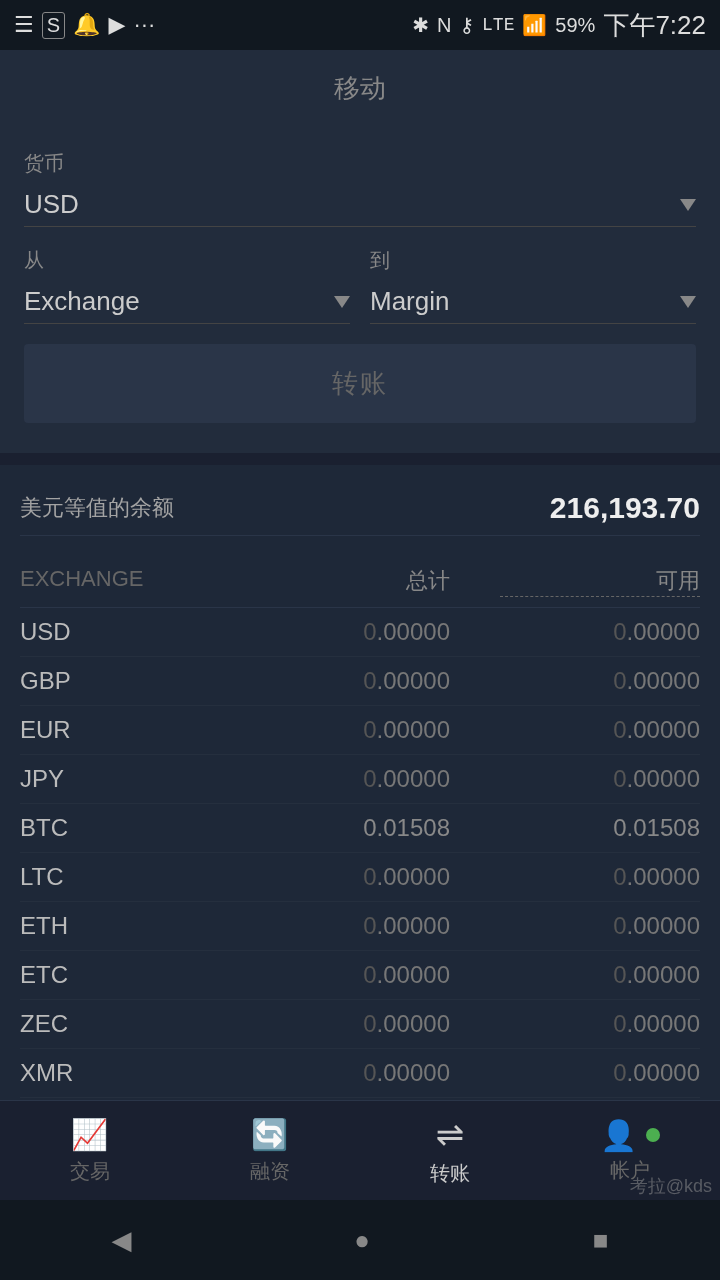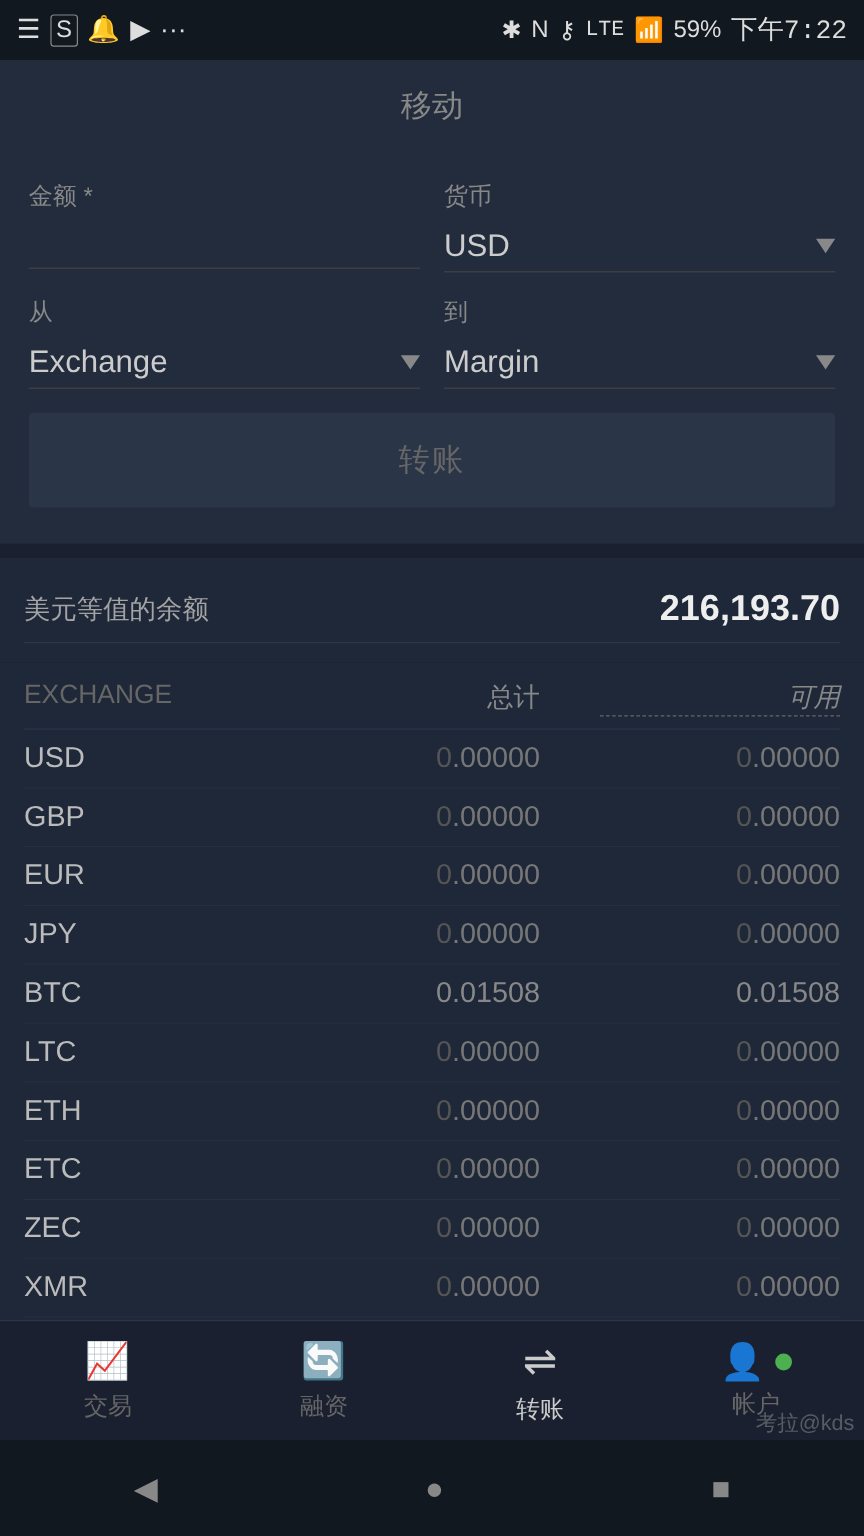--- a/index.html
+++ b/index.html
@@ -176,21 +176,20 @@
       width: 200px;
       text-align: right;
     }
 
     .col-avail {
       font-size: 22px;
       color: #888;
       width: 200px;
       text-align: right;
       border-bottom: 1px dashed #666;
-      font-style: italic;
     }
 
     .table-row {
       display: flex;
       justify-content: space-between;
       align-items: center;
       padding: 10px 0;
       border-bottom: 1px solid #252f3e;
     }
 
@@ -290,37 +289,33 @@
     <span>▶</span>
     <span>···</span>
   </div>
   <div class="status-right">
     <span>✱</span>
     <span>Ν</span>
     <span>⚷</span>
     <span style="font-size:18px;font-family:Liberation Mono, monospace;">LTE</span>
     <span>📶</span>
     <span style="font-size:20px;">59%</span>
-    <span style="font-size:22px;font-family:Liberation Mono, monospace;">下午7:22</span>
+    <span style="font-size:26px;">下午7:22</span>
   </div>
 </div>
 
 <div class="tab-bar">
   <div class="tab-item">
     <span>移动</span>
   </div>
 </div>
 
 <div class="transfer-form">
   <div class="form-row">
 
-    <div class="form-group">
-      <span class="form-label">金额 *</span>
-      <input class="form-input" type="text" value="" style="">
-    </div>
 
     <div class="form-group">
       <span class="form-label">货币</span>
       <div class="form-select-wrapper">
         <span class="form-select-text">USD</span>
         <div class="dropdown-arrow"></div>
       </div>
     </div>
   </div>
 

